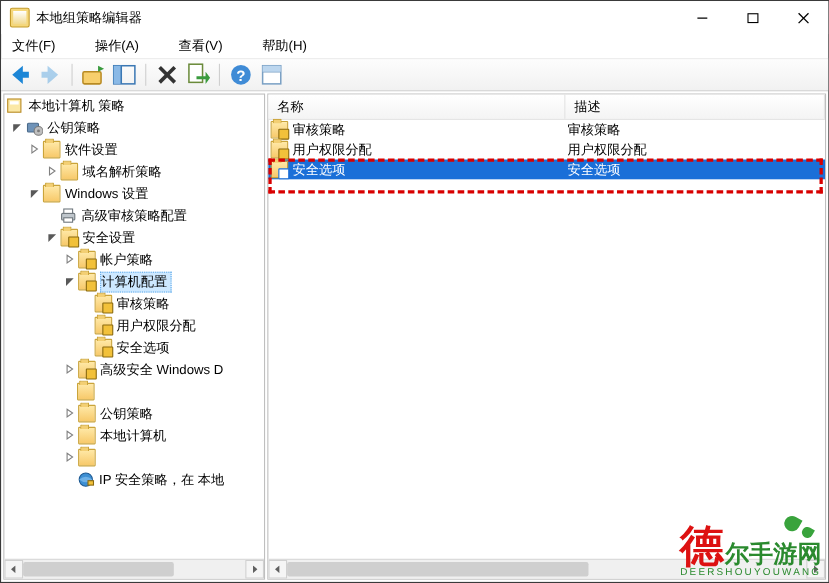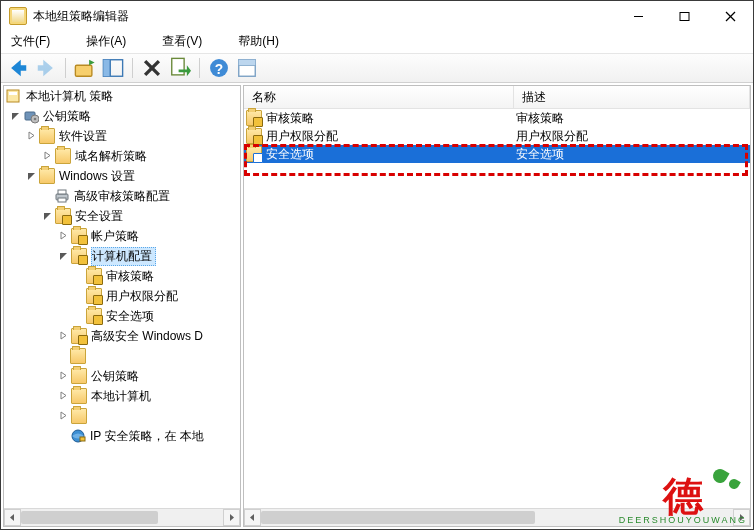--- a/index.html
+++ b/index.html
@@ -401,17 +401,18 @@
       </div>
     </div>
 
   </div>
 
   <div class="watermark">
     <div class="leaf" style="right:20px; top:-8px;"></div>
     <div class="leaf" style="right:8px; top:2px; width:10px; height:10px;"></div>
     <div class="big">
       <span class="de">德</span>
+      <span class="rest">尔手游网</span>
     </div>
     <div class="sub">DEERSHOUYOUWANG</div>
   </div>
 
 </div>
 
 </body></html>

